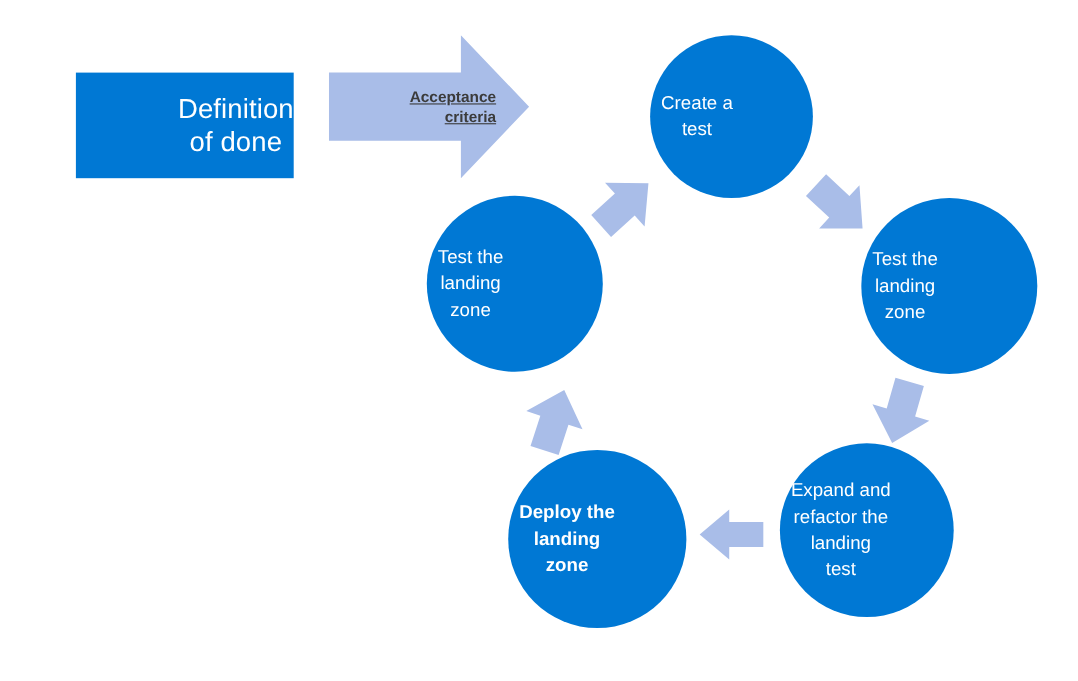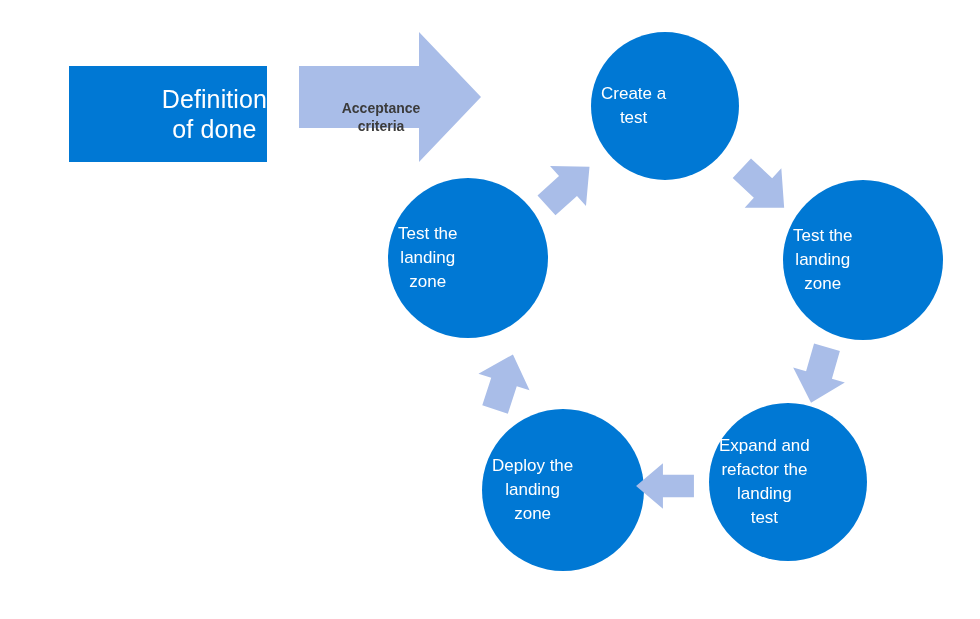--- a/index.html
+++ b/index.html
@@ -51,28 +51,29 @@
     height: 130px;
   }
   .accept-arrow svg {
     display: block;
     width: 100%;
     height: 100%;
   }
   .accept-arrow .accept-label {
     position: absolute;
     left: 12px;
-    top: 68px;
+    top: 48px;
     width: 140px;
-    text-align: center;
+    text-align: right;
     color: #3B3B3B;
     font-size: 14px;
     font-weight: bold;
     line-height: 1.25;
     white-space: pre-line;
+    text-decoration: underline;
   }
 
   
   .node {
     position: absolute;
     border-radius: 50%;
     background: #0078D4;
     display: flex;
     align-items: center;
     box-sizing: border-box;
@@ -82,21 +83,21 @@
     font-size: 17px;
     line-height: 1.42;
     text-align: center;
     white-space: pre-line;
     padding: 0 10px;
   }
 
   .node-top   { left: 591px; top:  32px; width: 148px; height: 148px; }
   .node-right { left: 783px; top: 180px; width: 160px; height: 160px; }
   .node-br    { left: 709px; top: 403px; width: 158px; height: 158px; }
-  .node-bl    { left: 482px; top: 409px; width: 162px; height: 162px; }
+  .node-bl    { left: 462px; top: 409px; width: 162px; height: 162px; font-weight: bold; }
   .node-left  { left: 388px; top: 178px; width: 160px; height: 160px; }
 
   
   .conn {
     position: absolute;
   }
   .conn svg {
     display: block;
     overflow: visible;
   }

